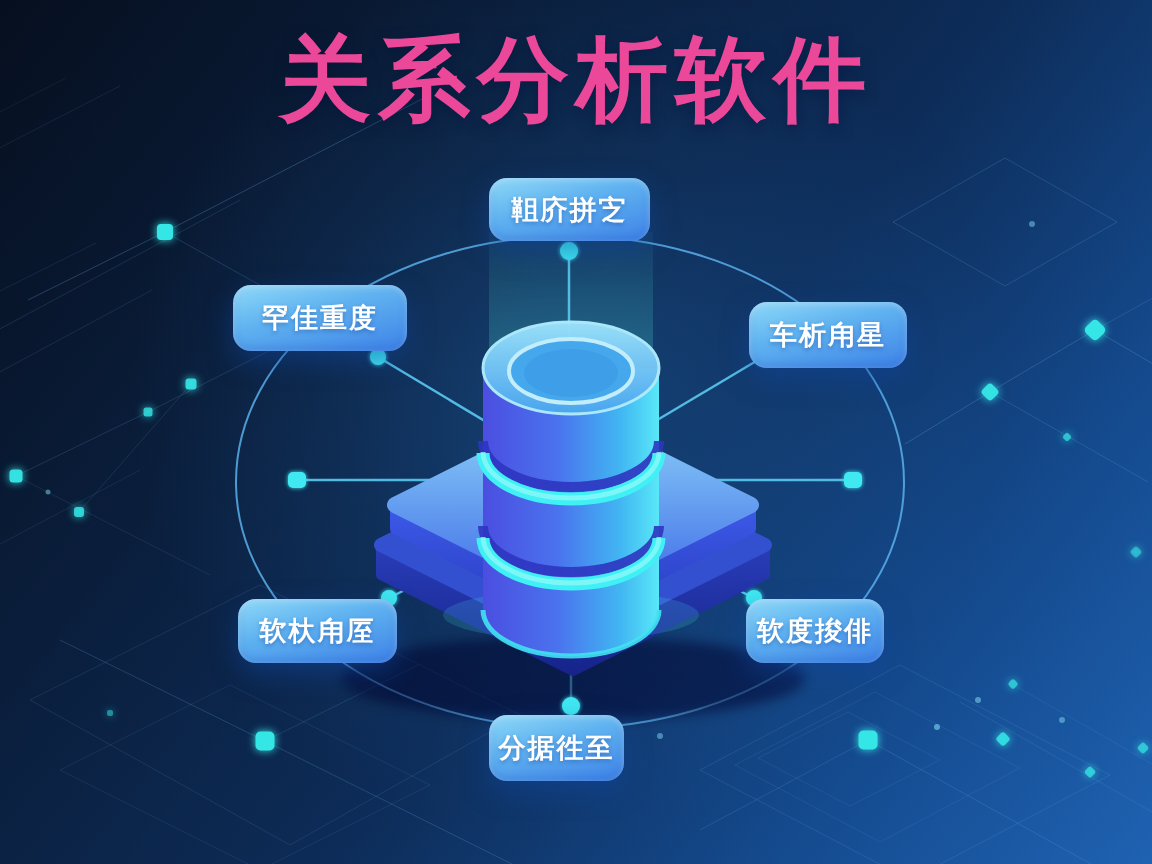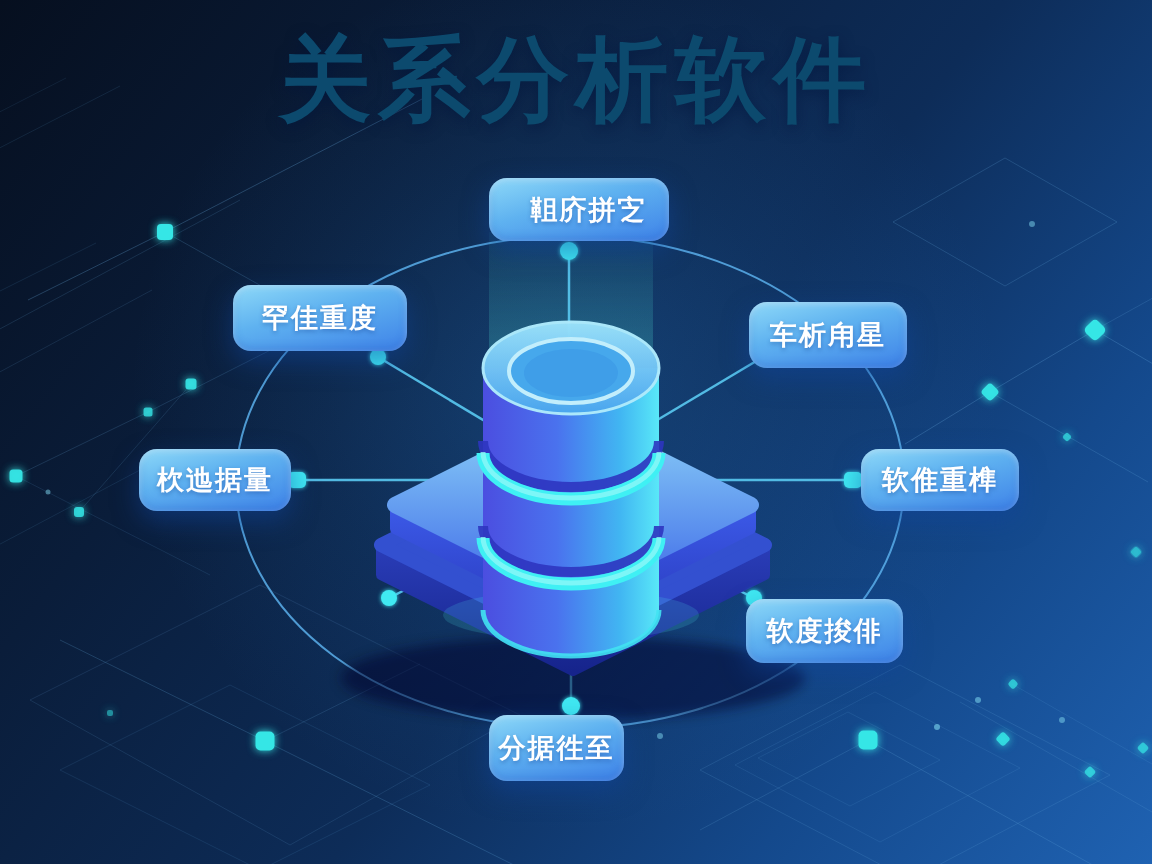--- a/index.html
+++ b/index.html
@@ -9,35 +9,35 @@
     font-family:"Liberation Sans","DejaVu Sans",sans-serif;
   }
   .stage{position:absolute;inset:0;}
   .center-glow{
     position:absolute;inset:0;pointer-events:none;
     background:radial-gradient(circle at 49% 46%, rgba(45,130,210,0.28) 0%, rgba(45,130,210,0.10) 32%, rgba(0,0,0,0) 58%);
   }
   svg.gfx{position:absolute;left:0;top:0;}
   .title{
     position:absolute;top:18px;left:0;width:100%;text-align:center;
-    font-size:92px;font-weight:900;color:#0c4a6e;letter-spacing:7px;margin:0;
+    font-size:92px;font-weight:900;color:#ec4899;letter-spacing:7px;margin:0;
     text-shadow:0 4px 14px rgba(0,20,60,0.55);
   }
   .node{
     position:absolute;display:flex;align-items:center;justify-content:center;
     color:#fff;font-weight:bold;font-size:27px;letter-spacing:2px;
     border-radius:18px;
     background:linear-gradient(165deg,#8ed9f8 0%,#5fb2f0 42%,#3e82e8 100%);
     box-shadow:0 10px 26px rgba(16,70,160,0.5), inset 0 2px 6px rgba(255,255,255,0.35), inset 0 -3px 8px rgba(20,70,180,0.25);
     text-shadow:0 2px 4px rgba(20,60,140,0.4);
   }
-  .n-top{left:489px;top:178px;width:161px;height:63px;padding-left:19px;}
+  .n-top{left:489px;top:178px;width:161px;height:63px;}
   .n-ur {left:749px;top:302px;width:158px;height:66px;}
   .n-r  {left:861px;top:449px;width:158px;height:62px;}
-  .n-lr {left:746px;top:599px;width:157px;height:64px;}
+  .n-lr {left:746px;top:599px;width:138px;height:64px;}
   .n-bot{left:489px;top:715px;width:135px;height:66px;}
   .n-ll {left:238px;top:599px;width:159px;height:64px;}
   .n-l  {left:139px;top:449px;width:152px;height:62px;}
   .n-ul {left:233px;top:285px;width:174px;height:66px;}
 </style>
 </head>
 <body>
 
 <div class="stage">
   <div class="center-glow"></div>
@@ -198,28 +198,25 @@
   </svg>
 
   <h1 class="title">关系分析软件</h1>
 
   <div class="node n-top">
     <span>靻庎拼㝎</span>
   </div>
   <div class="node n-ur">
     <span>车析甪星</span>
   </div>
-  <div class="node n-r">
-    <span>软倠重榫</span>
-  </div>
   <div class="node n-lr">
     <span>软度捘俳</span>
   </div>
   <div class="node n-bot">
     <span>分据徃至</span>
   </div>
-  <div class="node n-l">
-    <span>杴迆据量</span>
+  <div class="node n-ll">
+    <span>软杕甪厔</span>
   </div>
   <div class="node n-ul">
     <span>罕佳重度</span>
   </div>
 </div>
 
 </body></html>

